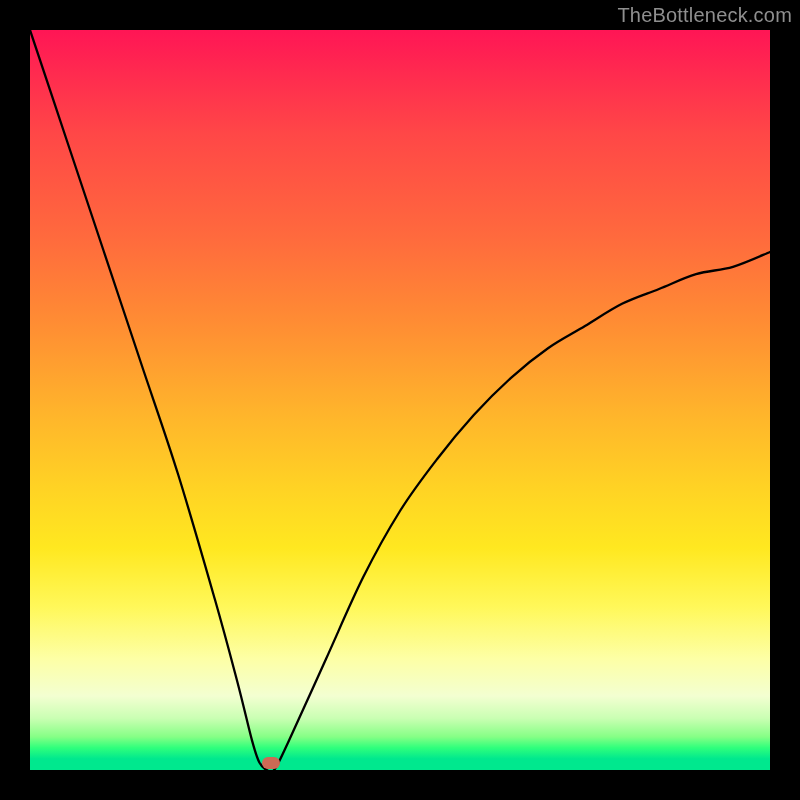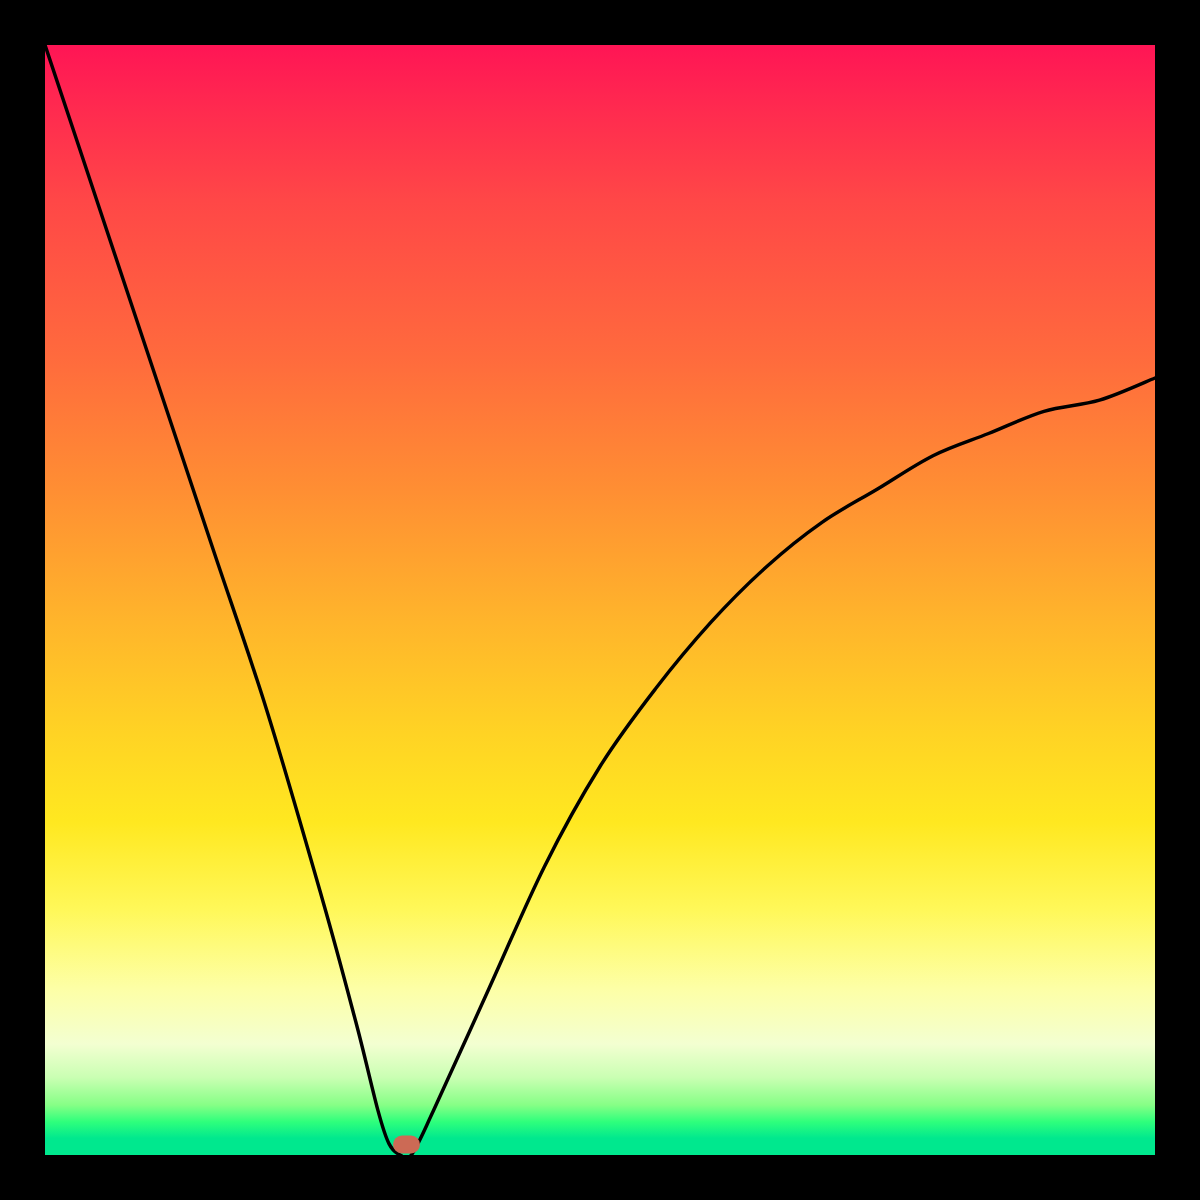--- a/index.html
+++ b/index.html
@@ -74,14 +74,15 @@
 
   <div class="plot-area">
 
     <svg class="curve-layer" viewBox="0 0 740 740" preserveAspectRatio="none">
       <path id="bottleneck-path" fill="none" stroke="#000" stroke-width="2.3" stroke-linejoin="round" stroke-linecap="round" d="M 0.0 0.0 C 6.2 18.5, 24.7 74.0, 37.0 111.0 C 49.3 148.0, 61.7 185.0, 74.0 222.0 C 86.3 259.0, 98.7 296.0, 111.0 333.0 C 123.3 370.0, 135.7 404.5, 148.0 444.0 C 160.3 483.5, 175.1 535.3, 185.0 569.8 C 194.9 604.3, 201.0 627.8, 207.2 651.2 C 213.4 674.6, 218.3 696.8, 222.0 710.4 C 225.7 724.0, 226.9 727.7, 229.4 732.6 C 231.9 737.5, 234.3 738.8, 236.8 740.0 C 239.3 741.2, 240.5 744.9, 244.2 740.0 C 247.9 735.1, 250.4 728.9, 259.0 710.4 C 267.6 691.9, 283.7 656.1, 296.0 629.0 C 308.3 601.9, 320.7 572.3, 333.0 547.6 C 345.3 522.9, 357.7 500.7, 370.0 481.0 C 382.3 461.3, 394.7 445.2, 407.0 429.2 C 419.3 413.2, 431.7 398.4, 444.0 384.8 C 456.3 371.2, 468.7 358.9, 481.0 347.8 C 493.3 336.7, 505.7 326.8, 518.0 318.2 C 530.3 309.6, 542.7 303.4, 555.0 296.0 C 567.3 288.6, 579.7 280.0, 592.0 273.8 C 604.3 267.6, 616.7 263.9, 629.0 259.0 C 641.3 254.1, 653.7 247.9, 666.0 244.2 C 678.3 240.5, 690.7 240.5, 703.0 236.8 C 715.3 233.1, 733.8 224.5, 740.0 222.0"></path>
     </svg>
 
     <div id="opt-marker" class="marker" style="left: 231.5px; top: 726.6px;"></div>
   </div>
 
+  <div class="watermark">TheBottleneck.com</div>
 
 </div>
 
 </body></html>

